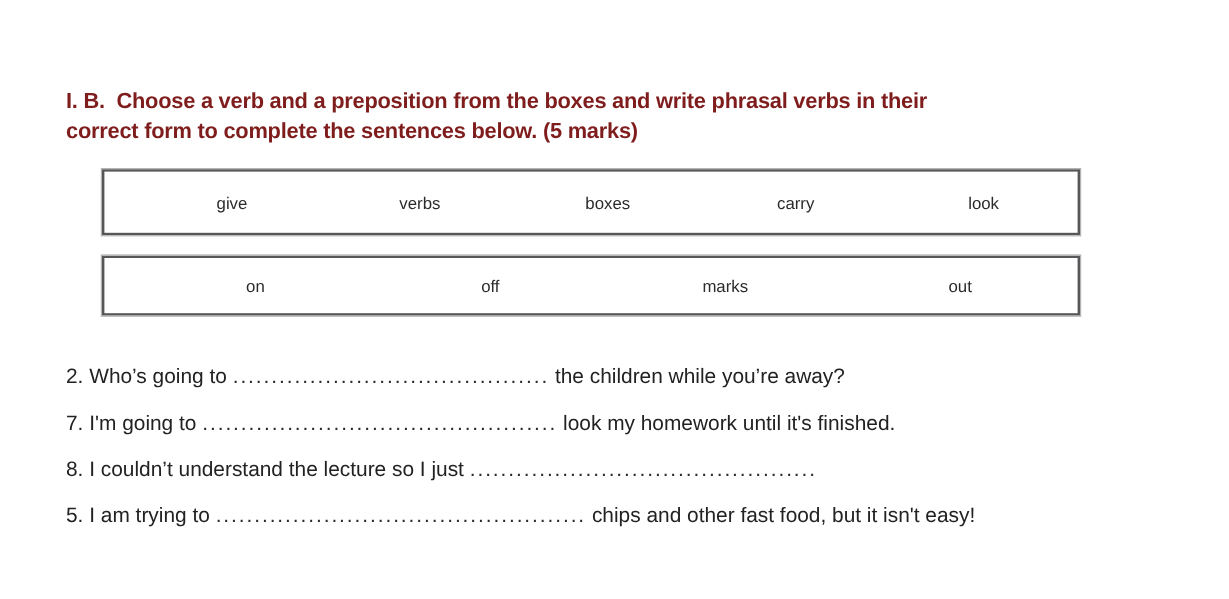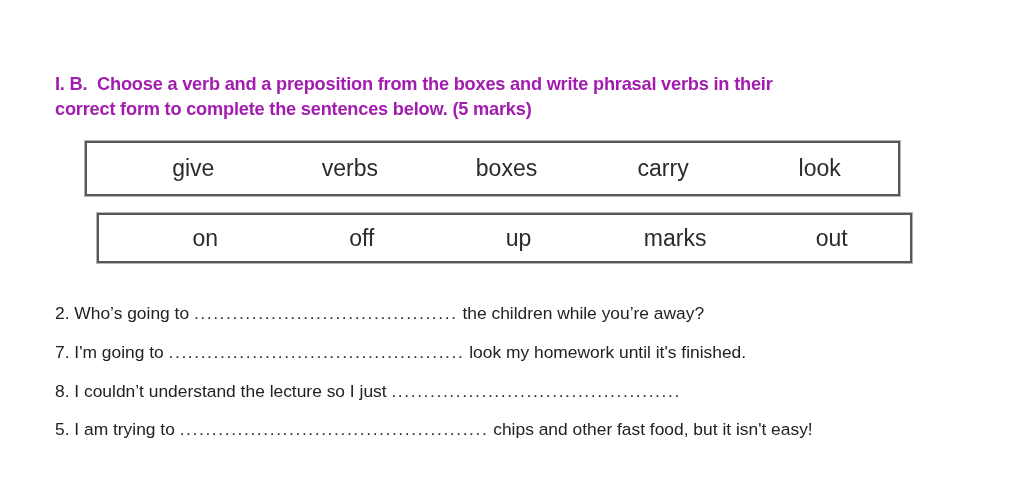--- a/index.html
+++ b/index.html
@@ -16,41 +16,41 @@
     overflow: hidden;
   }
   .heading {
     position: absolute;
     left: 55px;
     top: 72px;
     width: 930px;
     font-weight: bold;
     font-size: 18.2px;
     line-height: 25px;
-    color: #a21caf;
+    color: #7f1d1d;
     letter-spacing: -0.2px;
   }
   .heading-line { white-space: pre-wrap; }
   .word-box {
     position: absolute;
     left: 85px;
     width: 815px;
     border: 2px solid #57575a;
     outline: 1px solid #b3b3b3;
     background: #ffffff;
     display: flex;
     align-items: center;
     padding-left: 28px;
   }
   .word-box.verbs { top: 141px; height: 55px; }
-  .word-box.preps { top: 213px; height: 50px; margin-left: 12px; }
+  .word-box.preps { top: 213px; height: 50px; }
   .word-cell {
     flex: 1;
     text-align: center;
-    font-size: 23px;
+    font-size: 14px;
     color: #2b2b2b;
   }
   .sentences {
     position: absolute;
     left: 55px;
     top: 294px;
     width: 930px;
   }
   .sentence {
     font-size: 17.4px;
@@ -79,21 +79,20 @@
     <div class="word-cell">give</div>
     <div class="word-cell">verbs</div>
     <div class="word-cell">boxes</div>
     <div class="word-cell">carry</div>
     <div class="word-cell">look</div>
   </div>
 
   <div class="word-box preps">
     <div class="word-cell">on</div>
     <div class="word-cell">off</div>
-    <div class="word-cell">up</div>
     <div class="word-cell">marks</div>
     <div class="word-cell">out</div>
   </div>
 
   <div class="sentences">
     <div class="sentence"><span>2. Who’s going to </span><span class="dots">.........................................</span><span> the children while you’re away?</span></div>
     <div class="sentence"><span>7. I'm going to </span><span class="dots">..............................................</span><span> look my homework until it's finished.</span></div>
     <div class="sentence"><span>8. I couldn’t understand the lecture so I just </span><span class="dots">.............................................</span><span></span></div>
     <div class="sentence"><span>5. I am trying to </span><span class="dots">................................................</span><span> chips and other fast food, but it isn't easy!</span></div>
   </div>

